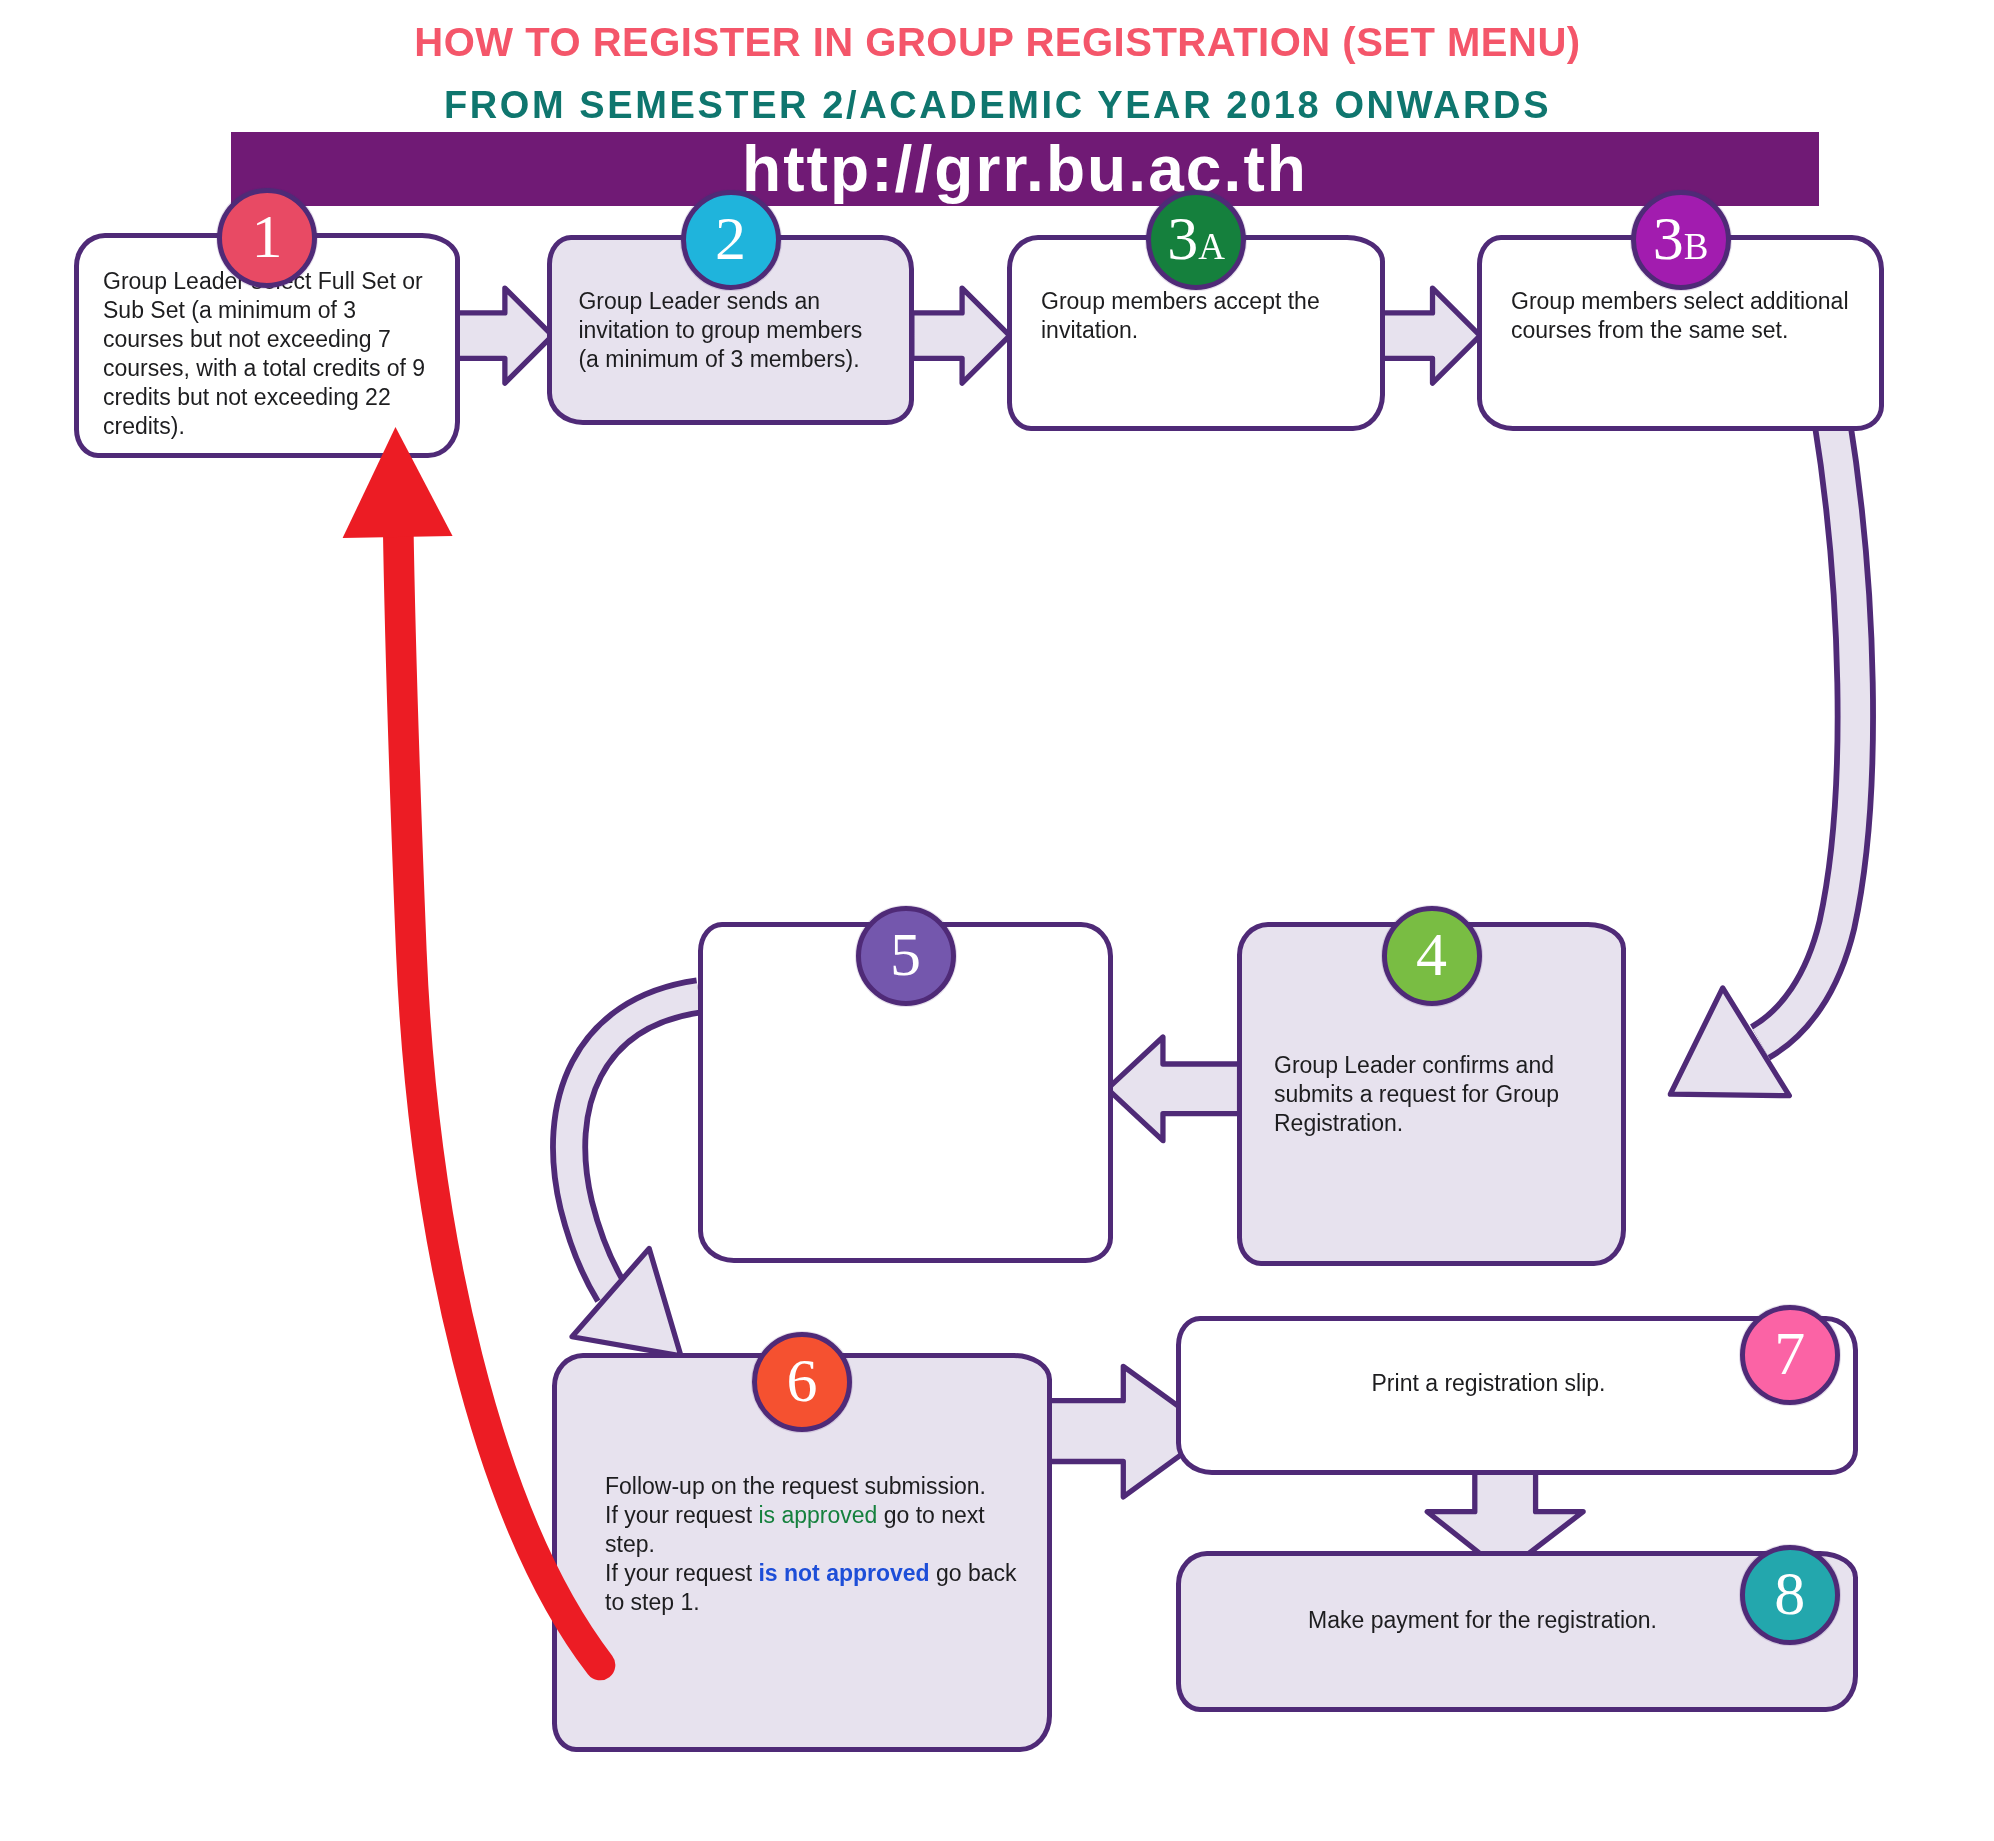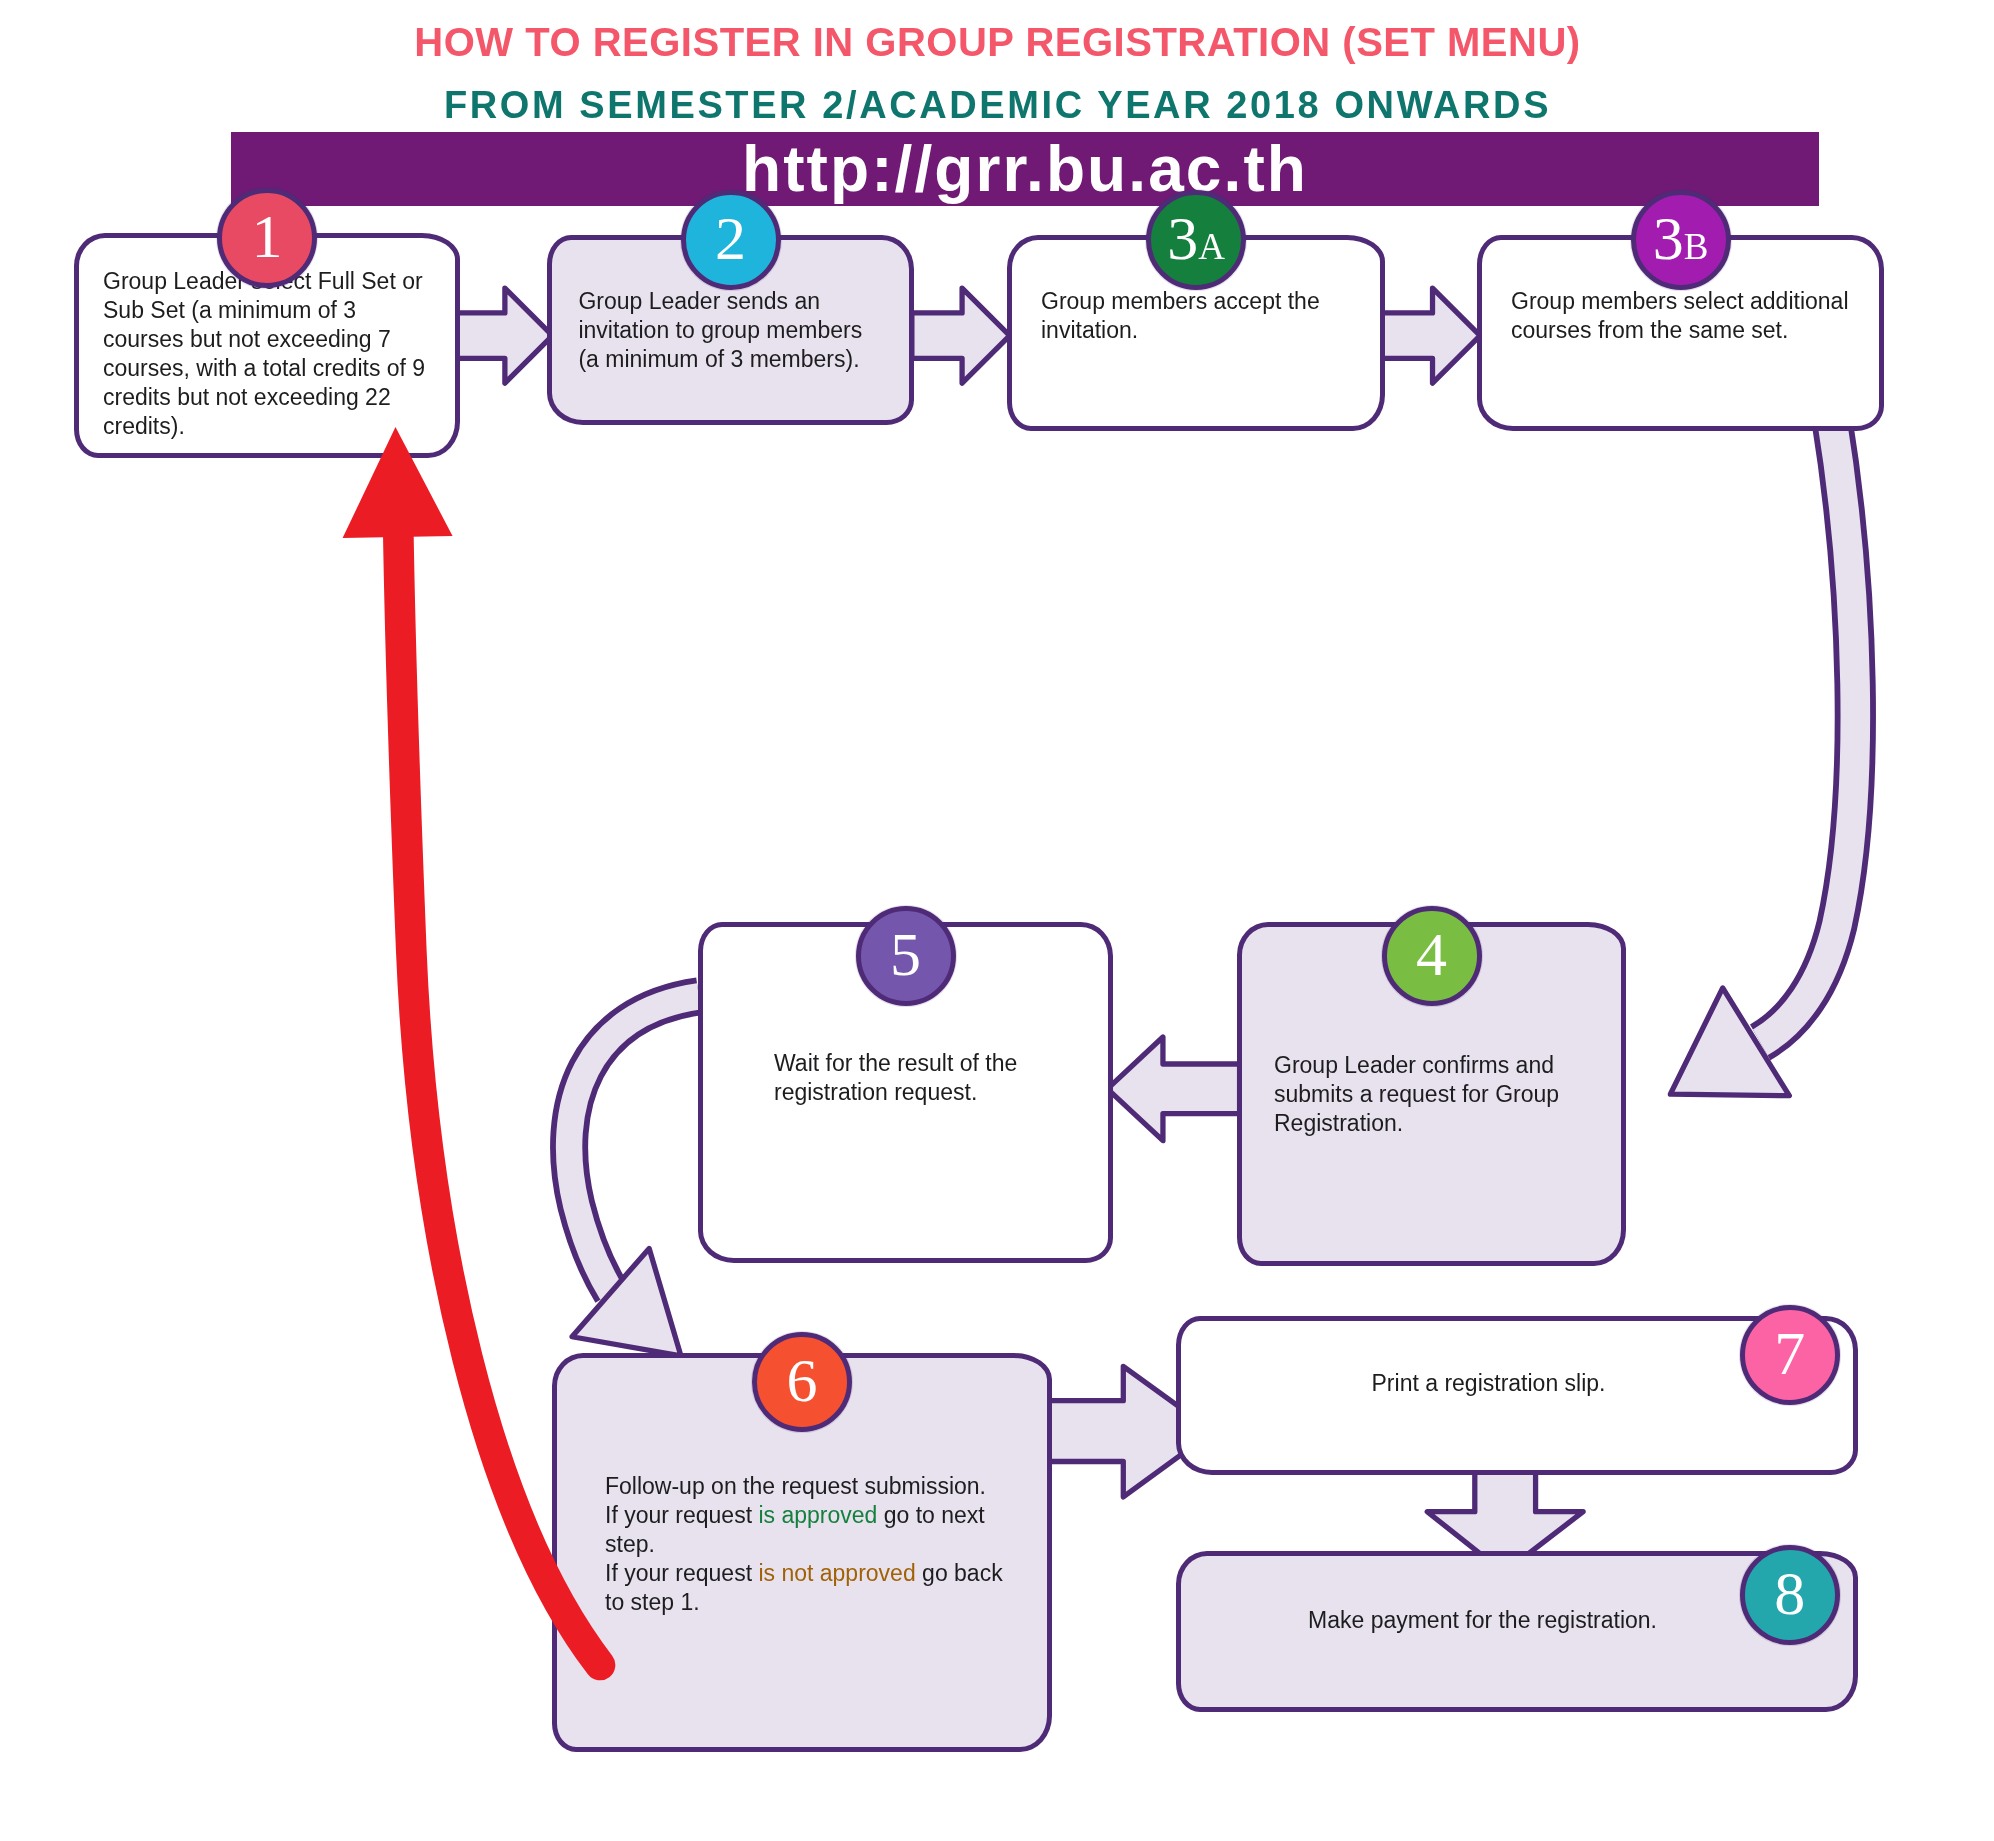--- a/index.html
+++ b/index.html
@@ -24,21 +24,21 @@
          border:5.8px solid #4f2a77;box-sizing:border-box;color:#fff;
          font-family:"Liberation Serif",serif;text-align:center;line-height:86px;
          box-shadow:0 0 0 1.1px rgba(79,42,119,.15);}
   .badge .num{font-size:62px;}
   .badge .suffix{font-size:37px;}
   .badge.center-top{left:50%;top:0;transform:translate(-50%,-50%);}
   .badge.mid{left:50%;transform:translateX(-50%);}
 
   .boxtext{font-size:23px;line-height:29px;color:#1d1d1f;margin:0;}
   .hl-green{color:#15803d;}
-  .hl-red{color:#a16207;}
+  .hl-red{color:#1d4ed8;font-weight:bold;}
 </style>
 </head>
 <body>
 
 <div class="canvas">
 
   <svg class="layer" viewBox="0 0 3774 3483">
 
     <polygon points="865,592 955,592 955,545 1045,635 955,725 955,678 865,678" fill="#e7e2ee" stroke="#4f2a77" stroke-width="10" stroke-linejoin="round"></polygon>
 
@@ -99,21 +99,20 @@
     <div class="badge mid" style="top: -21px; background: rgb(121, 189, 67);">
       <span class="num">4</span><span class="suffix"></span>
     </div>
     <p class="boxtext" style="padding:124px 20px 0 32px;">Group Leader confirms and submits a request for Group Registration.</p>
   </div>
 
   <div class="box r-b" style="left:698px;top:922px;width:415px;height:341px;">
     <div class="badge mid" style="top: -21px; background: rgb(116, 87, 173);">
       <span class="num">5</span><span class="suffix"></span>
     </div>
-    <p class="boxtext" style="padding:122px 21px 0 71px;">Wait for the result of the registration request.</p>
   </div>
 
   <div class="box lav r-a" style="left:552px;top:1353px;width:500px;height:399px;">
     <div class="badge mid" style="top: -26.4px; background: rgb(245, 81, 48);">
       <span class="num">6</span><span class="suffix"></span>
     </div>
     <p class="boxtext" style="padding:114px 29px 0 48px;">
       <span>Follow-up on the request submission.</span><br>
       <span>If your request </span><span class="hl-green">is approved</span><span> go to next step.</span><br>
       <span>If your request </span><span class="hl-red">is not approved</span><span> go back to step 1.</span>

